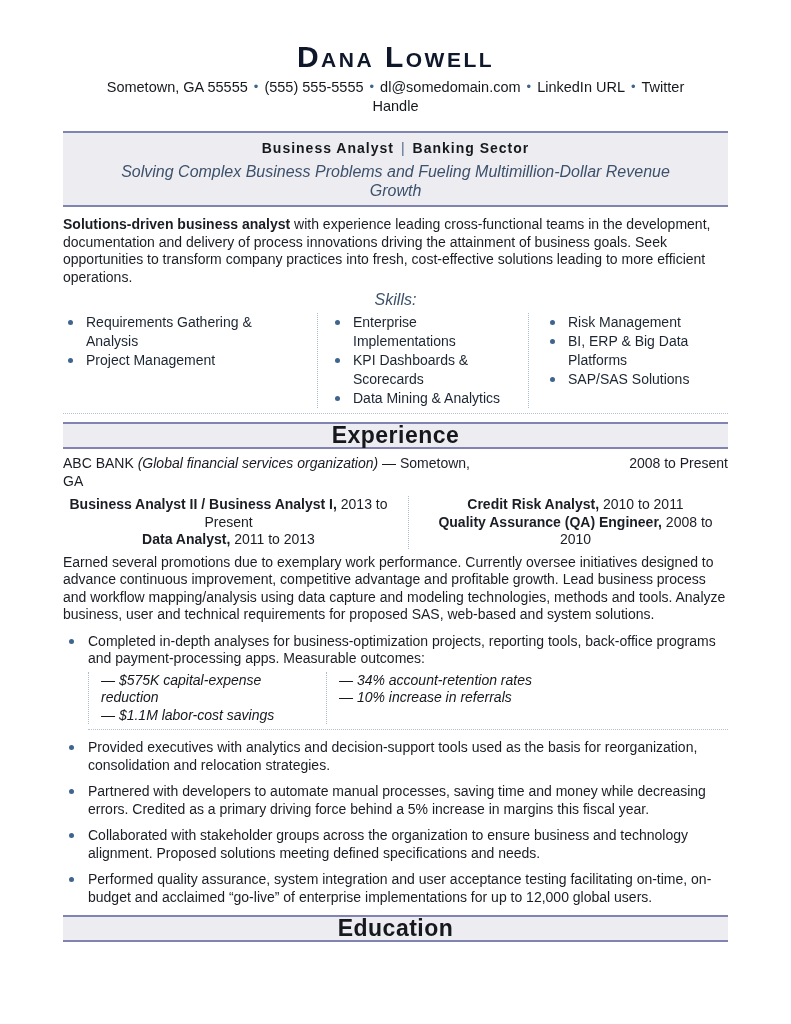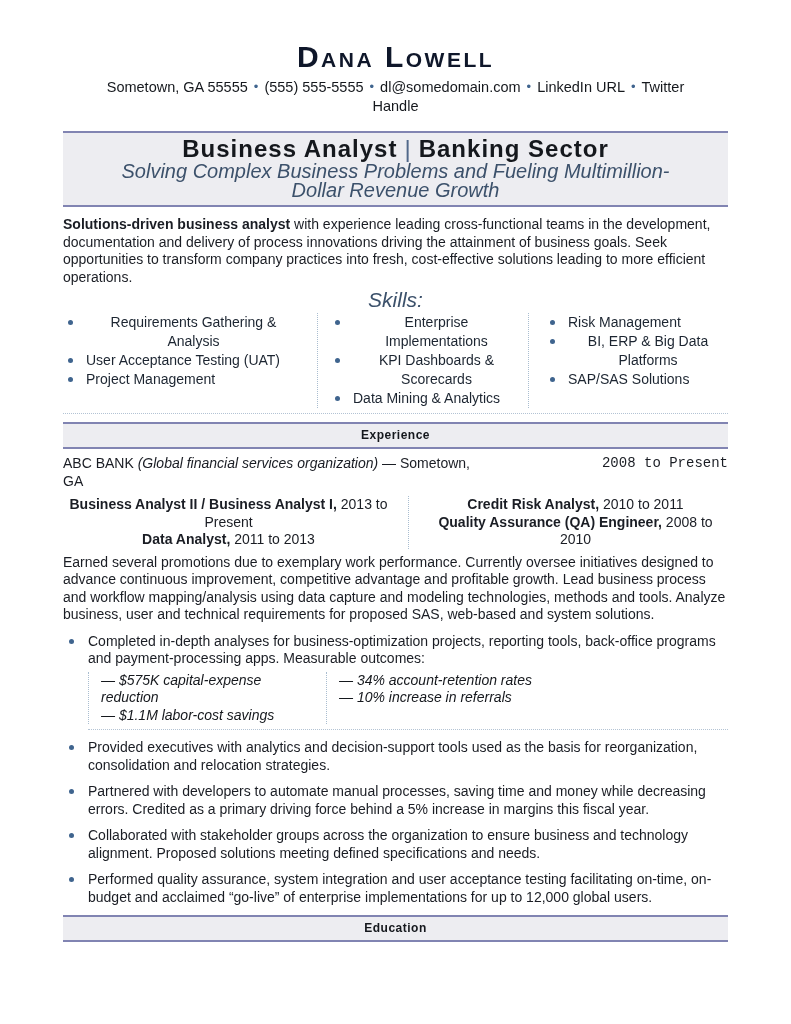--- a/index.html
+++ b/index.html
@@ -20,47 +20,47 @@
     text-align:center;max-width:605px;margin:4px auto 16px;
     font-size:14.5px;line-height:18.5px;color:#15181d;
   }
   .contact .sep{color:#3f648e;padding:0 6px;font-size:13px;vertical-align:1px;}
   
   .banner{
     margin-top:8px;background:#ededf1;
     border-top:2px solid #8184b2;border-bottom:2px solid #8184b2;
     text-align:center;padding:3px 20px 5px;
   }
-  .banner .title{font-size:24px;line-height:25px;font-weight:700;letter-spacing:1px;color:#15181d;}
+  .banner .title{font-size:14px;line-height:25px;font-weight:700;letter-spacing:1px;color:#15181d;}
   .banner .pipe{color:#51688a;font-weight:400;padding:0 7px;}
-  .tagline{font-style:italic;color:#3c516b;font-size:20px;line-height:19px;margin:1px auto 0;max-width:565px;}
+  .tagline{font-style:italic;color:#3c516b;font-size:16px;line-height:19px;margin:1px auto 0;max-width:565px;}
   
   .summary{margin-top:9px;}
   .bold{font-weight:700;}
-  .skills-label{text-align:center;font-style:italic;color:#3c516b;font-size:21px;line-height:20px;margin-top:4px;}
+  .skills-label{text-align:center;font-style:italic;color:#3c516b;font-size:16px;line-height:20px;margin-top:4px;}
   
   .skills{display:flex;margin-top:3px;border-bottom:1px dotted #b3c3d4;padding-bottom:5px;}
   .sk-col{box-sizing:border-box;}
   .sk-col.c1{width:254px;padding-right:16px;}
   .sk-col.c2{width:211px;border-left:1px dotted #a9bdd0;padding-left:12px;padding-right:8px;}
   .sk-col.c3{width:200px;border-left:1px dotted #a9bdd0;padding-left:16px;}
-  .sk-item{display:flex;line-height:19px;color:#1c2531;text-align:center;}
+  .sk-item{display:flex;line-height:19px;color:#1c2531;}
   .dot{flex:0 0 auto;width:5px;height:5px;border-radius:50%;background:#3f648e;margin:7px 13px 0 5px;}
   
   .section-band{
     margin-top:8px;background:#ededf1;
     border-top:2px solid #8184b2;border-bottom:2px solid #8184b2;
-    text-align:center;font-weight:700;font-size:12px;line-height:21px;
+    text-align:center;font-weight:700;font-size:23px;line-height:21px;
     padding:1px 16px;letter-spacing:.5px;color:#15181d;
   }
   
   .employer{display:flex;justify-content:space-between;margin-top:6px;}
   .employer .left{width:412px;}
   .it{font-style:italic;}
-  .employer .dates{white-space:nowrap;text-align:center;font-family:Liberation Mono, monospace;}
+  .employer .dates{white-space:nowrap;text-align:center;}
   
   .roles{display:flex;margin-top:6px;text-align:center;}
   .roles .rl{width:345px;box-sizing:border-box;padding-right:14px;}
   .roles .rr{flex:1;border-left:1px dotted #a9bdd0;padding-left:14px;}
   
   .overview{margin-top:5px;}
   .b-item{display:flex;margin-top:9px;}
   .b-item .dot{margin:6px 14px 0 6px;}
   .b-body{flex:1;}
   .outcomes{
@@ -94,24 +94,20 @@
     <span class="bold">Solutions-driven business analyst</span><span> with experience leading cross-functional teams in the development, documentation and delivery of process innovations driving the attainment of business goals. Seek opportunities to transform company practices into fresh, cost-effective solutions leading to more efficient operations.</span>
   </div>
 
   <div class="skills-label">Skills:</div>
 
   <div class="skills">
     <div class="sk-col c1">
       <div class="sk-item">
           <span class="dot"></span>
           <span>Requirements Gathering &amp; Analysis</span>
-        </div>
-      <div class="sk-item">
-          <span class="dot"></span>
-          <span>User Acceptance Testing (UAT)</span>
         </div>
       <div class="sk-item">
           <span class="dot"></span>
           <span>Project Management</span>
         </div>
     </div>
     <div class="sk-col c2">
       <div class="sk-item">
           <span class="dot"></span>
           <span>Enterprise Implementations</span>

